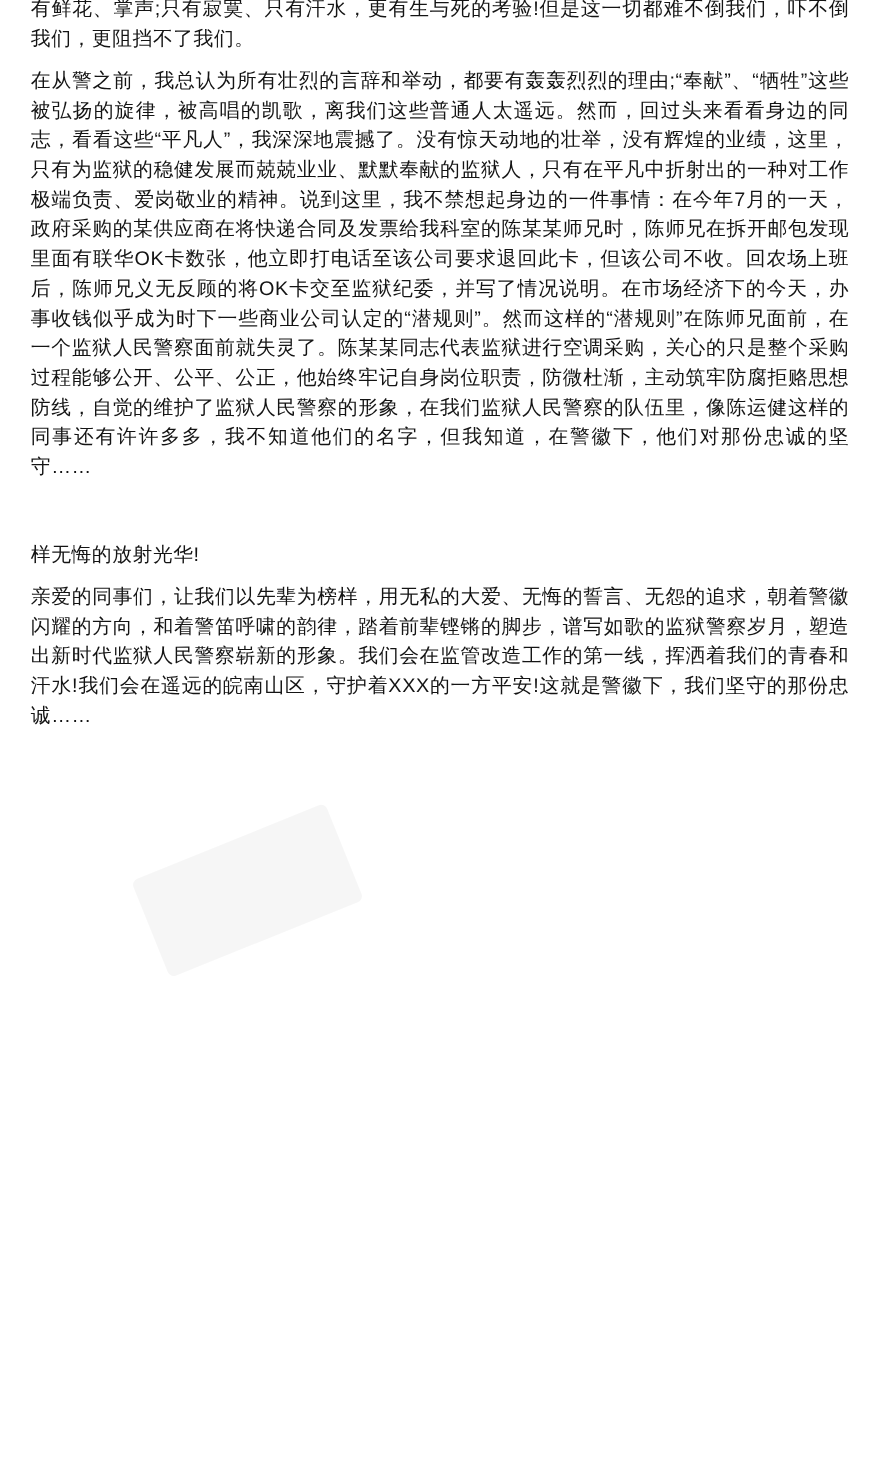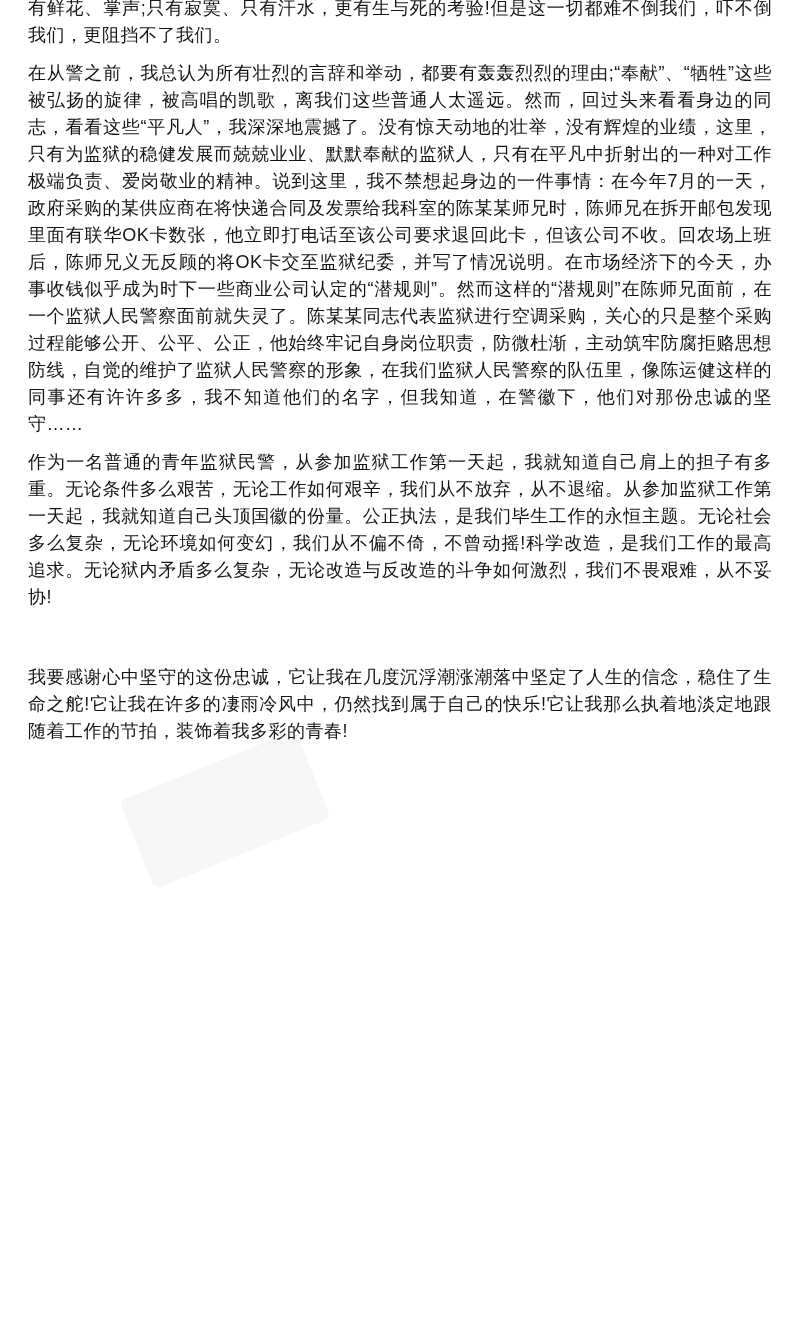--- a/index.html
+++ b/index.html
@@ -41,18 +41,18 @@
     border-radius: 6px;
     pointer-events: none;
   }
 </style>
 </head>
 <body>
 
 <div class="page">
   <p class="para">有鲜花、掌声;只有寂寞、只有汗水，更有生与死的考验!但是这一切都难不倒我们，吓不倒我们，更阻挡不了我们。</p>
   <p class="para">在从警之前，我总认为所有壮烈的言辞和举动，都要有轰轰烈烈的理由;“奉献”、“牺牲”这些被弘扬的旋律，被高唱的凯歌，离我们这些普通人太遥远。然而，回过头来看看身边的同志，看看这些“平凡人”，我深深地震撼了。没有惊天动地的壮举，没有辉煌的业绩，这里，只有为监狱的稳健发展而兢兢业业、默默奉献的监狱人，只有在平凡中折射出的一种对工作极端负责、爱岗敬业的精神。说到这里，我不禁想起身边的一件事情：在今年7月的一天，政府采购的某供应商在将快递合同及发票给我科室的陈某某师兄时，陈师兄在拆开邮包发现里面有联华OK卡数张，他立即打电话至该公司要求退回此卡，但该公司不收。回农场上班后，陈师兄义无反顾的将OK卡交至监狱纪委，并写了情况说明。在市场经济下的今天，办事收钱似乎成为时下一些商业公司认定的“潜规则”。然而这样的“潜规则”在陈师兄面前，在一个监狱人民警察面前就失灵了。陈某某同志代表监狱进行空调采购，关心的只是整个采购过程能够公开、公平、公正，他始终牢记自身岗位职责，防微杜渐，主动筑牢防腐拒赂思想防线，自觉的维护了监狱人民警察的形象，在我们监狱人民警察的队伍里，像陈运健这样的同事还有许许多多，我不知道他们的名字，但我知道，在警徽下，他们对那份忠诚的坚守……</p>
-  <p class="para">作为一名普通的青年监狱民警，从参加监狱工作第一天起，我就知道自己肩上的担子有多重。无论条件多么艰苦，无论工作如何艰辛，我们从不放弃，从不退缩。从参加监狱工作第一天起，我就知道自己头顶国徽的份量。公正执法，是我们毕生工作的永恒主题。无论社会多么复杂，无论环境如何变幻，我们从不偏不倚，不曾动摇!科学改造，是我们工作的最高追求。无论狱内矛盾多么复杂，无论改造与反改造的斗争如何激烈，我们不畏艰难，从不妥协!</p>
   <div class="page-break"></div>
-  <p class="para">我要感谢心中坚守的这份忠诚，它让我在几度沉浮潮涨潮落中坚定了人生的信念，稳住了生命之舵!它让我在许多的凄雨冷风中，仍然找到属于自己的快乐!它让我那么执着地淡定地跟随着工作的节拍，装饰着我多彩的青春!</p>
+  <p class="para">样无悔的放射光华!</p>
+  <p class="para">亲爱的同事们，让我们以先辈为榜样，用无私的大爱、无悔的誓言、无怨的追求，朝着警徽闪耀的方向，和着警笛呼啸的韵律，踏着前辈铿锵的脚步，谱写如歌的监狱警察岁月，塑造出新时代监狱人民警察崭新的形象。我们会在监管改造工作的第一线，挥洒着我们的青春和汗水!我们会在遥远的皖南山区，守护着XXX的一方平安!这就是警徽下，我们坚守的那份忠诚……</p>
 </div>
 
 <div class="watermark"></div>
 
 </body></html>

